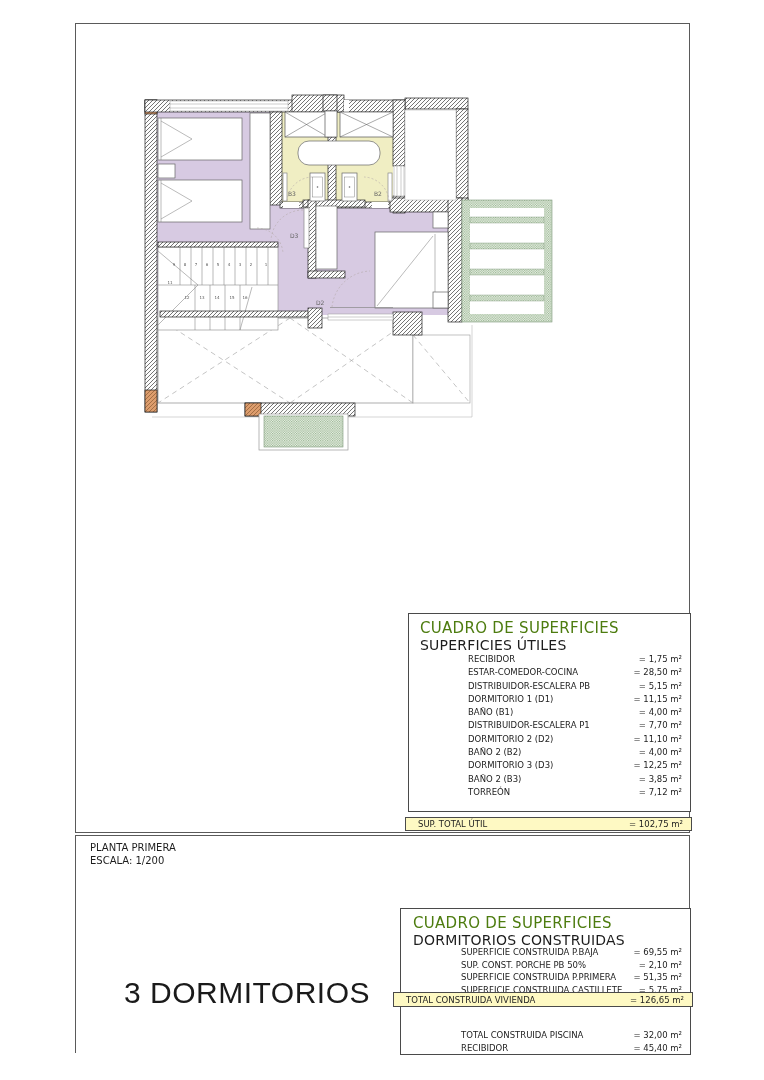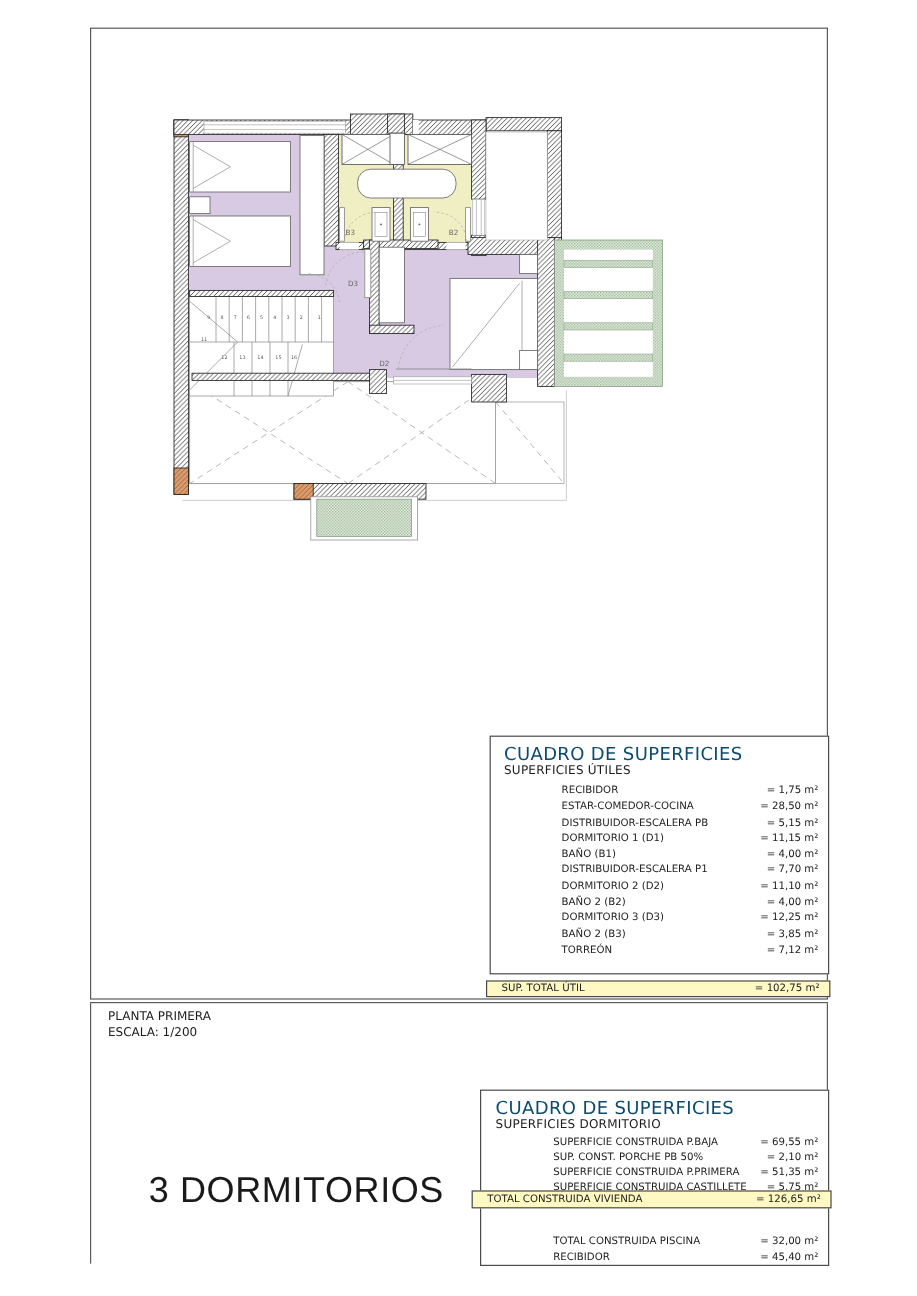--- a/index.html
+++ b/index.html
@@ -8,22 +8,22 @@
   .abs{position:absolute;}
   
   .frame1{left:75px;top:23px;width:613px;height:808px;border:1px solid #5a5a5a;}
   .divider2{left:75px;top:835px;width:615px;height:1px;background:#5a5a5a;}
   .side-l{left:75px;top:836px;width:1px;height:217px;background:#5a5a5a;}
   .side-r{left:689px;top:836px;width:1px;height:217px;background:#5a5a5a;}
   
   .tbl{border:1px solid #4a4a4a;background:#fff;}
   .tbl1{left:408px;top:613px;width:281px;height:197px;}
   .tbl2{left:400px;top:908px;width:289px;height:145px;}
-  .tbl-title{margin:5px 0 0 11px;font-size:15px;letter-spacing:.3px;color:#0c4a6e;}
-  .tbl-sub{margin:0 0 0 11px;font-size:10px;letter-spacing:.2px;color:#1d1d1d;}
+  .tbl-title{margin:5px 0 0 11px;font-size:15px;letter-spacing:.3px;color:#4d7c0f;}
+  .tbl-sub{margin:0 0 0 11px;font-size:14px;letter-spacing:.2px;color:#1d1d1d;}
   .rows{position:absolute;left:11px;right:8px;}
   .rows1{top:39px;}
   .rows2{top:37px;}
   .row{display:flex;justify-content:space-between;align-items:baseline;
        font-size:8.5px;height:13.3px;line-height:13.3px;white-space:nowrap;padding-left:48px;}
   .rows2 .row{height:12.7px;line-height:12.7px;}
   .totalbox{border:1px solid #4a4a4a;background:#fef9c3;display:flex;justify-content:space-between;
             align-items:center;font-size:8.5px;padding:0 8px 0 12px;white-space:nowrap;}
   .total1{left:405px;top:817px;width:287px;height:14px;box-sizing:border-box;}
   .total2{left:393px;top:992px;width:300px;height:15px;box-sizing:border-box;}
@@ -286,21 +286,21 @@
   </div>
 
   <div class="abs caption">
     <div>PLANTA PRIMERA</div>
     <div>ESCALA: 1/200</div>
   </div>
   <div class="abs dorms">3 DORMITORIOS</div>
 
   <div class="abs tbl tbl2">
     <div class="tbl-title" style="margin-left:12px">CUADRO DE SUPERFICIES</div>
-    <div class="tbl-sub" style="margin-left:12px">SUPERFICIES DORMITORIO</div>
+    <div class="tbl-sub" style="margin-left:12px">DORMITORIOS CONSTRUIDAS</div>
     <div class="rows rows2" style="left:12px">
       <div class="row">
           <span>SUPERFICIE CONSTRUIDA P.BAJA</span>
           <span>= 69,55 m²</span>
         </div>
       <div class="row">
           <span>SUP. CONST. PORCHE PB 50%</span>
           <span>= 2,10 m²</span>
         </div>
       <div class="row">

